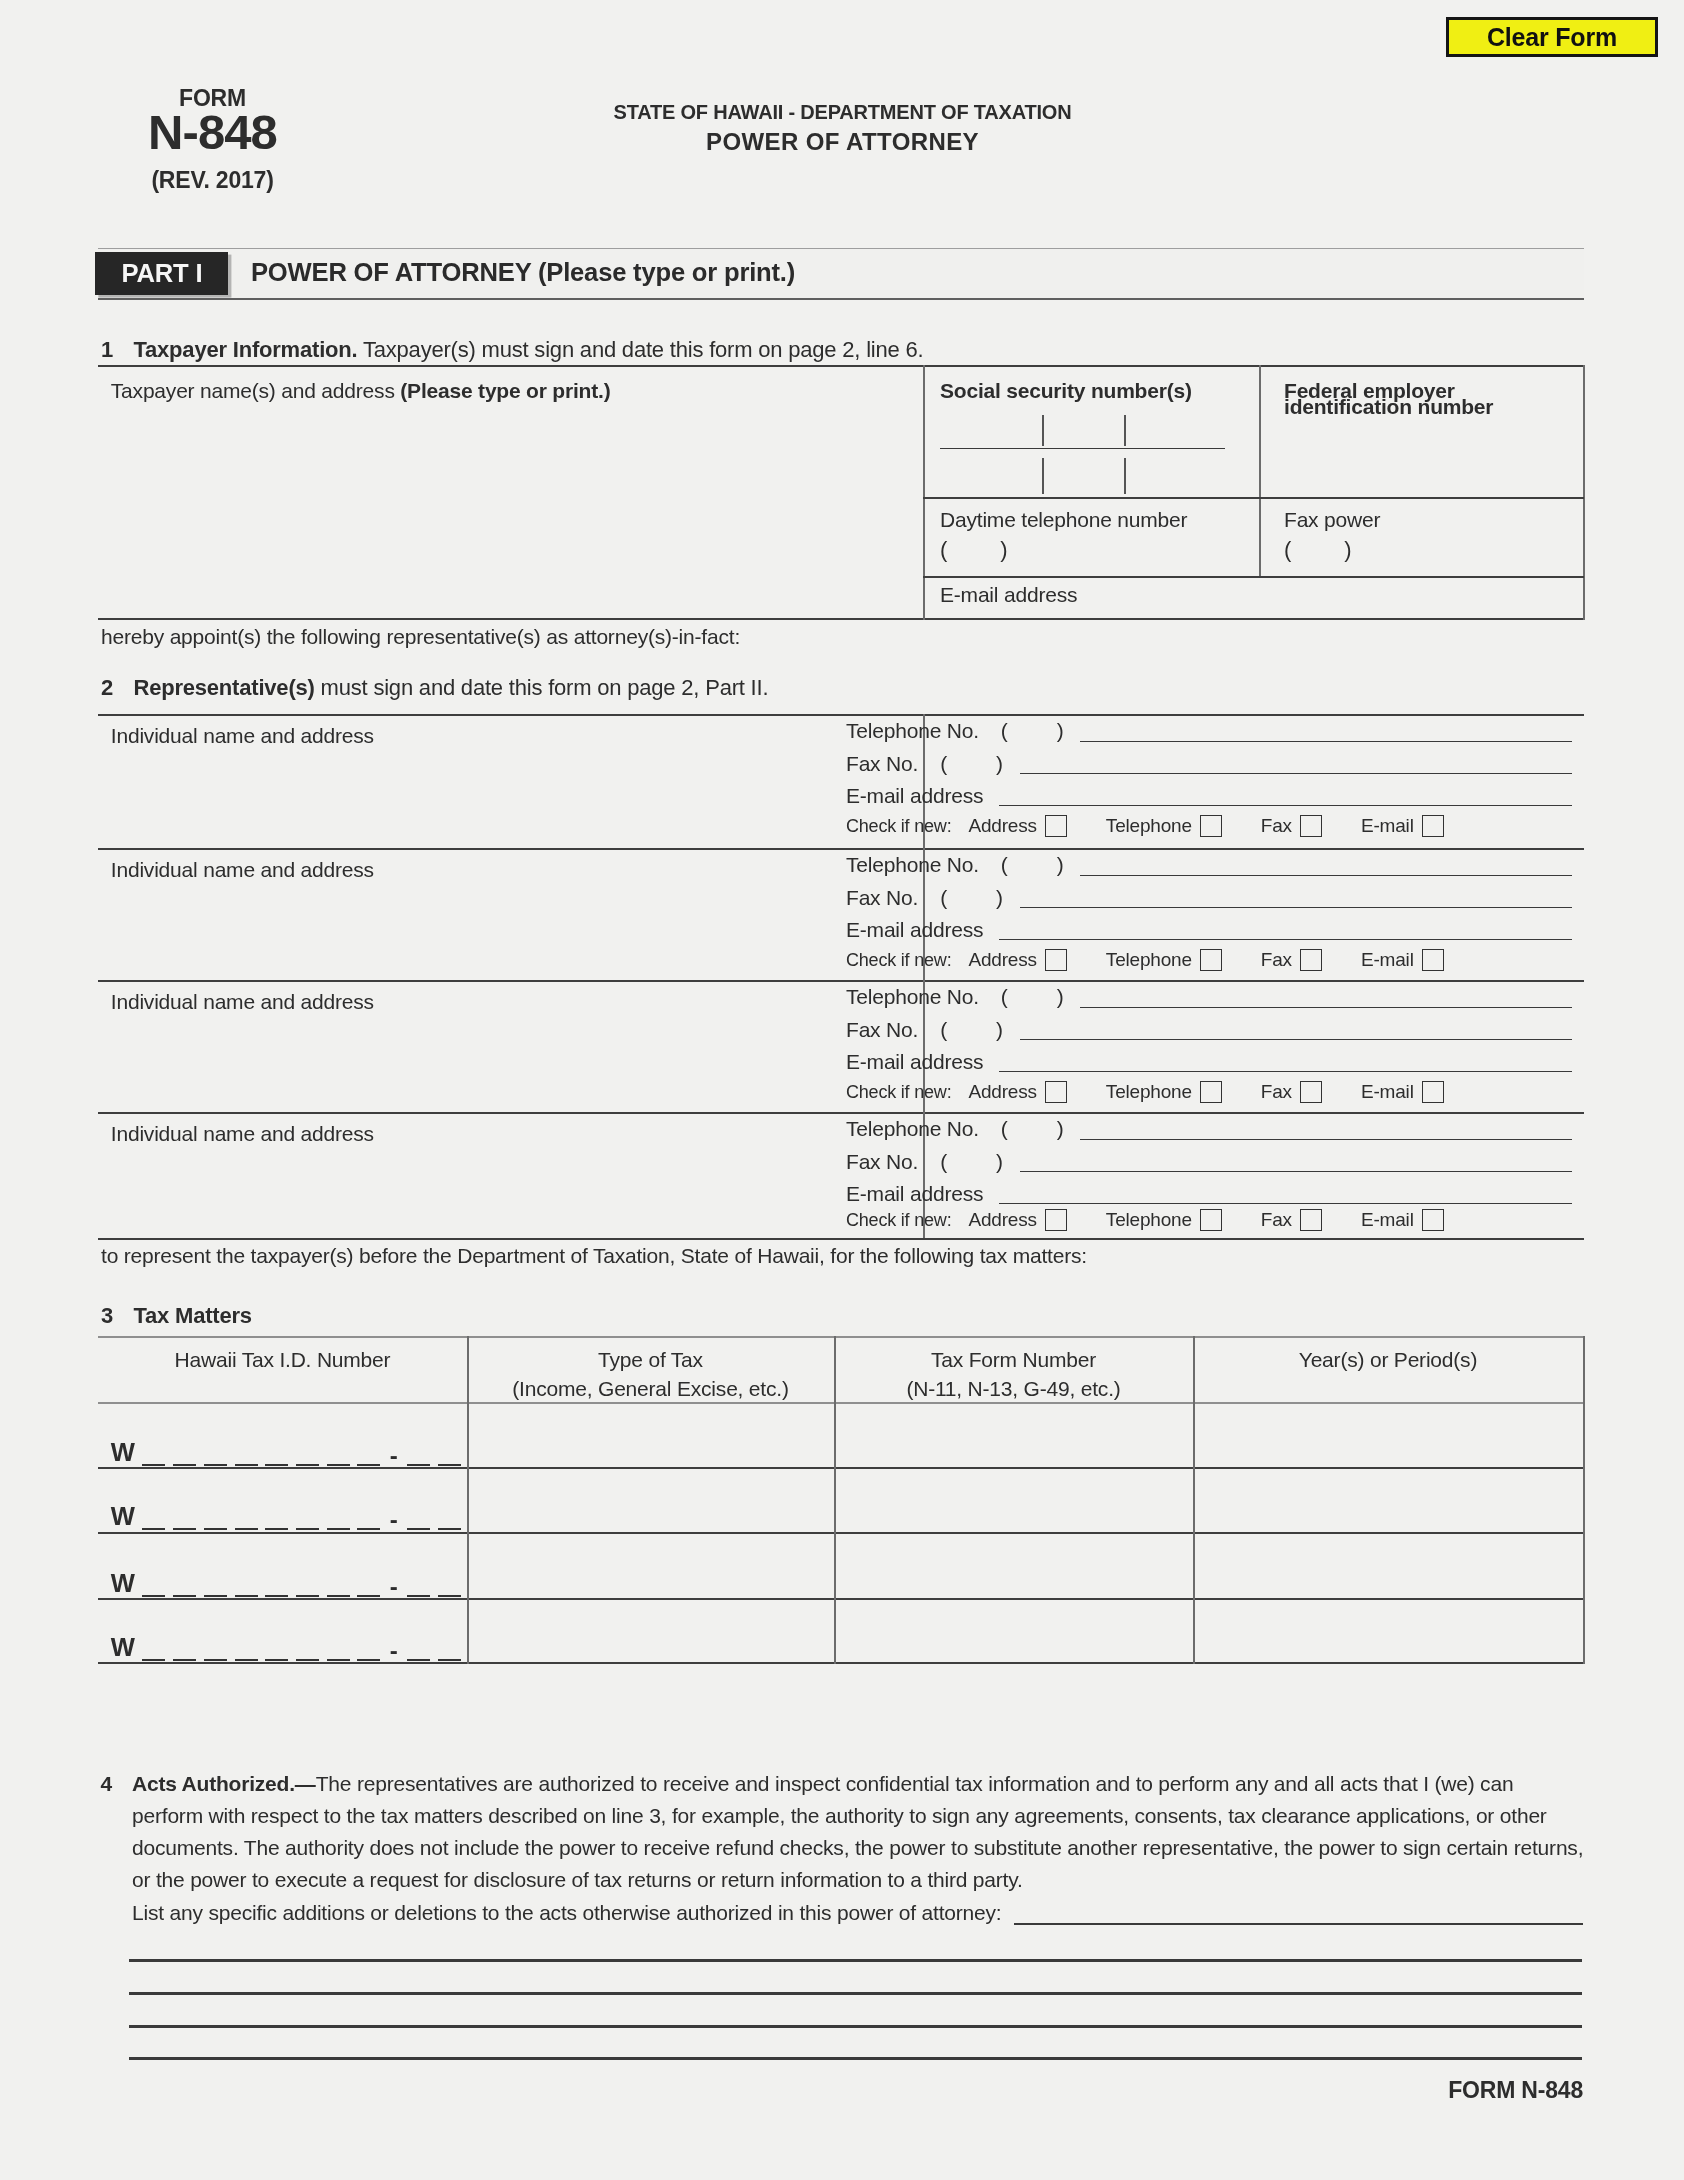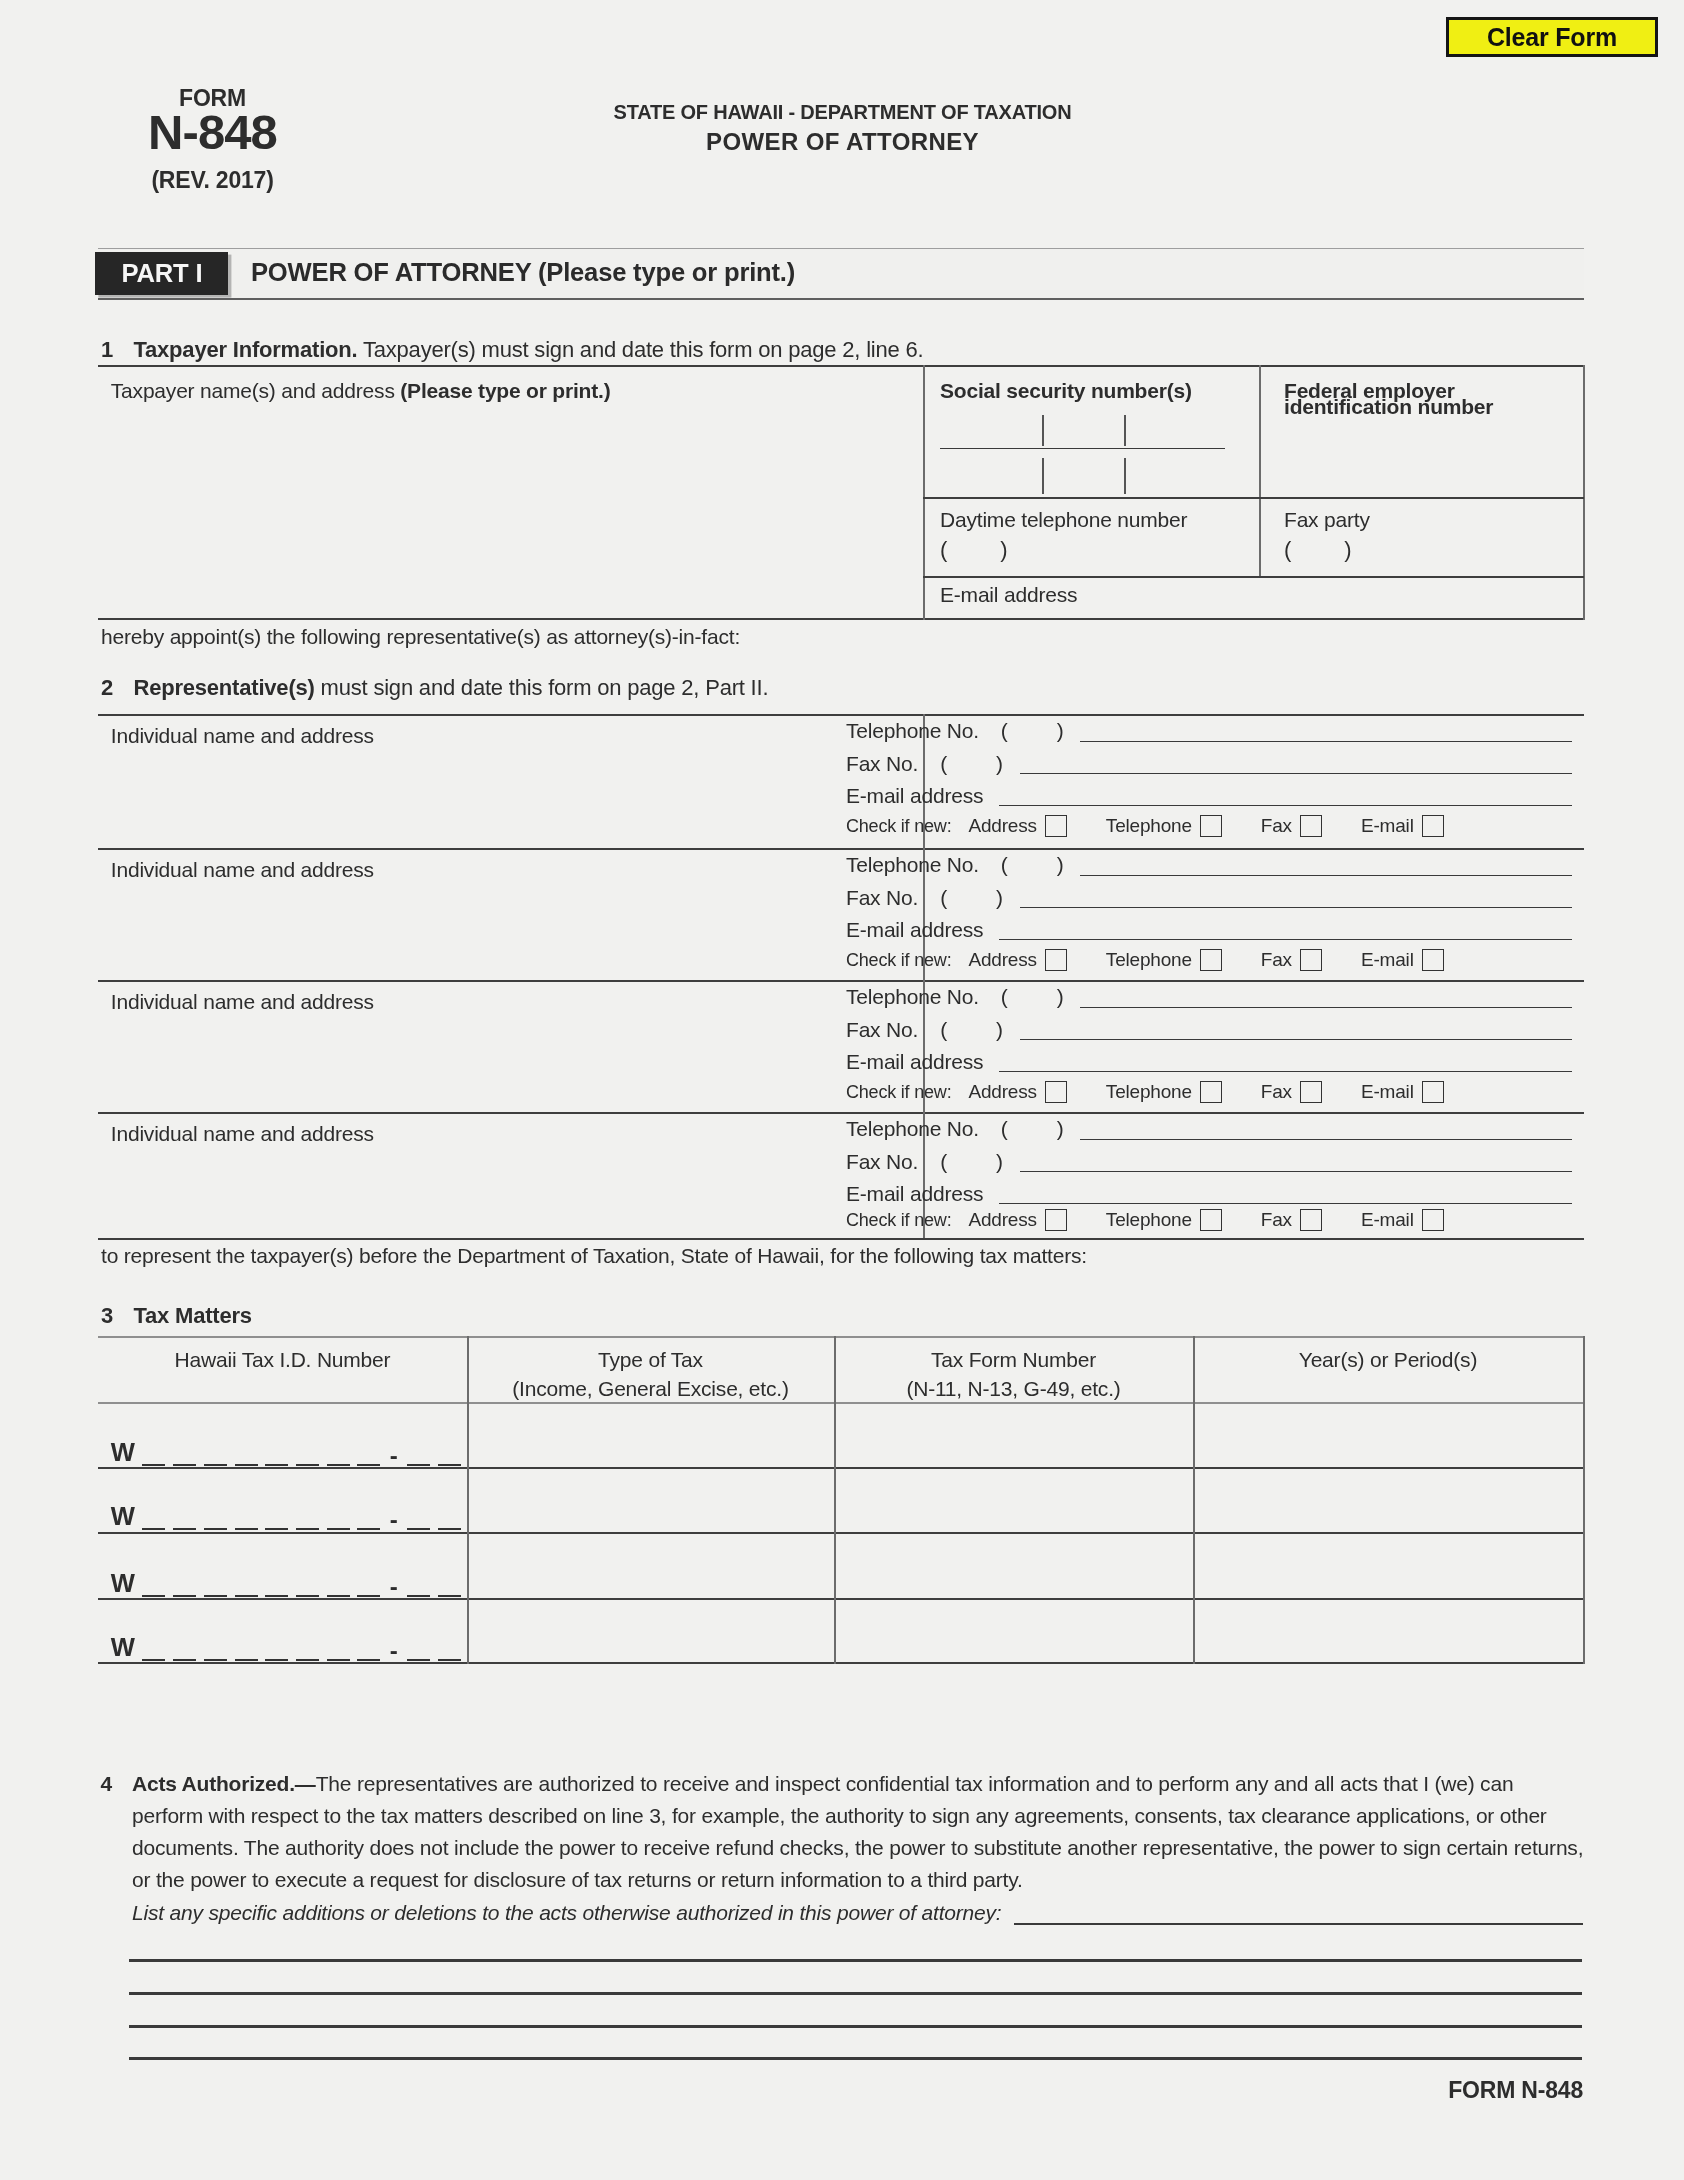--- a/index.html
+++ b/index.html
@@ -119,21 +119,21 @@
       <span class="tick" style="left:184px;height:36px;"></span>
     </div>
 
     <div class="abs lbl25" style="left:842px;top:143px;">Daytime telephone number</div>
     <div class="abs parens" style="left:842px;top:172px;">
       <span>(</span>
         <span class="gap"></span>
         <span>)</span>
     </div>
 
-    <div class="abs lbl25" style="left:1186px;top:143px;">Fax party</div>
+    <div class="abs lbl25" style="left:1186px;top:143px;">Fax power</div>
     <div class="abs parens" style="left:1186px;top:172px;">
       <span>(</span>
         <span class="gap"></span>
         <span>)</span>
     </div>
 
     <div class="abs lbl25" style="left:842px;top:218px;">E-mail address</div>
     <div class="cell-open" style="left:1005px;top:213px;width:480px;height:38px;"></div>
   </div>
 
@@ -375,21 +375,21 @@
     <div class="cell-open" style="left:371px;top:264px;width:364px;height:60px;"></div>
     <div class="cell-open" style="left:738px;top:264px;width:355px;height:60px;"></div>
     <div class="cell-open" style="left:1096px;top:264px;width:387px;height:60px;"></div>
   </div>
 
   <div class="acts">
     <span class="num">4</span><span class="b">Acts Authorized.—</span><span>The representatives are authorized to receive and inspect confidential tax information and to perform any and all acts that I (we) can perform with respect to the tax matters described on line 3, for example, the authority to sign any agreements, consents, tax clearance applications, or other documents. The authority does not include the power to receive refund checks, the power to substitute another representative, the power to sign certain returns, or the power to execute a request for disclosure of tax returns or return information to a third party.</span>
   </div>
 
   <div class="list-line">
-    <span style="margin-right:12px;white-space:nowrap;font-style:italic;">List any specific additions or deletions to the acts otherwise authorized in this power of attorney:</span>
+    <span style="margin-right:12px;white-space:nowrap;">List any specific additions or deletions to the acts otherwise authorized in this power of attorney:</span>
     <div class="fill"></div>
   </div>
 
   <div class="rule" style="top:1959px;"></div>
   <div class="rule" style="top:1992px;"></div>
   <div class="rule" style="top:2025px;"></div>
   <div class="rule" style="top:2057px;"></div>
 
   <div class="footer">FORM N-848</div>
 

